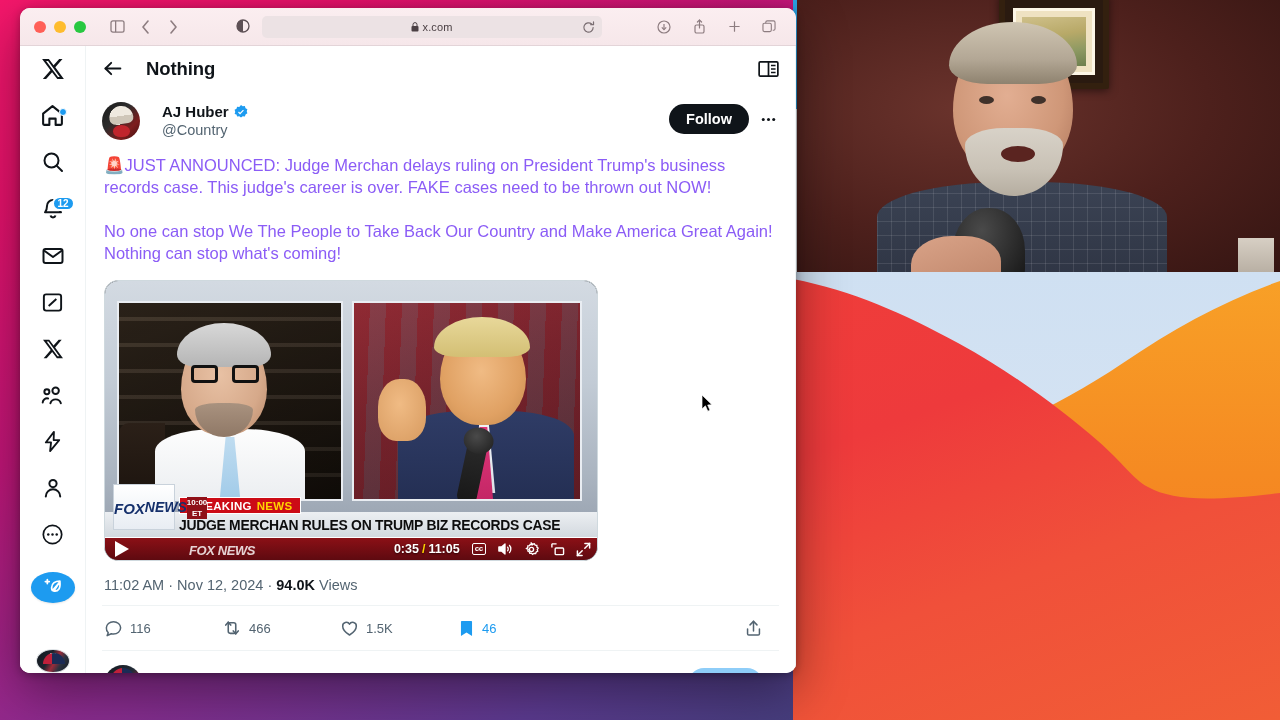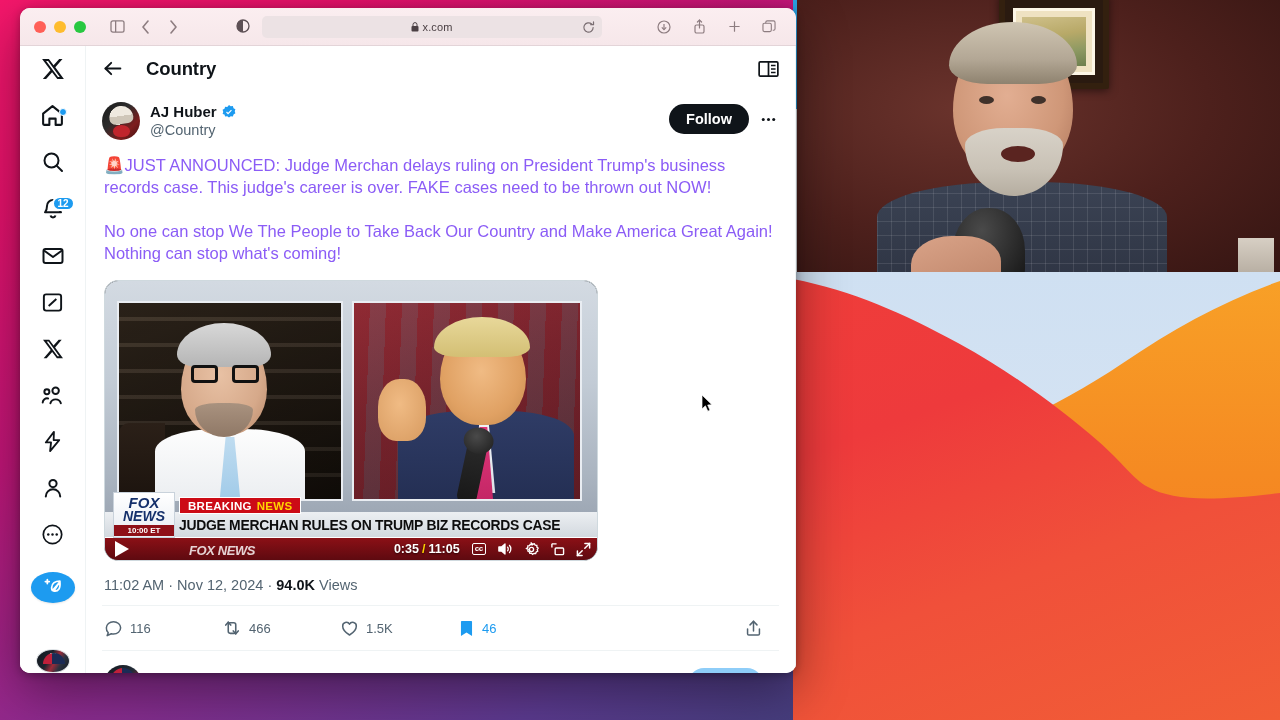--- a/index.html
+++ b/index.html
@@ -182,21 +182,21 @@
 
   .thread-header {
     height: 46px; display: flex; align-items: center; padding: 0 16px;
     gap: 22px; background: rgba(255,255,255,.9); flex: 0 0 46px;
   }
   .back-arrow { width: 22px; height: 22px; color: #0f1419; }
   .thread-title { font-size: 18.5px; font-weight: 700; color: #0f1419; letter-spacing: -.1px; }
   .reader-icon { margin-left: auto; width: 21px; height: 21px; color: #0f1419; }
 
   .tweet { padding: 4px 16px 0 16px; }
-  .tweet-head { display: flex; align-items: flex-start; gap: 10px; padding-top: 6px; }
+  .tweet-head { display: flex; align-items: flex-start; gap: 22px; padding-top: 6px; }
   .avatar {
     width: 38px; height: 38px; border-radius: 50%; flex: 0 0 38px; overflow: hidden;
     background: radial-gradient(circle at 42% 38%, #f0ece4 0 26%, transparent 26%),
                 linear-gradient(135deg,#1b1b1b 0%, #2c2c2c 40%, #7e1d1d 72%, #3a1010 100%);
     position: relative;
   }
   .avatar::before {
     content:""; position:absolute; left:7px; top:4px; width:24px; height:18px;
     background: linear-gradient(180deg,#efe9df 0 55%, #cfc6b8 55% 100%);
     border-radius: 12px 12px 6px 6px; transform: rotate(-8deg);
@@ -296,23 +296,23 @@
     display: flex; align-items: center; z-index: 3;
     box-shadow: 0 -1px 0 #fff inset;
   }
   .chyron-txt {
     margin-left: 74px; font-size: 14.5px; font-weight: 800; color: #0d0d0d;
     letter-spacing: -.3px; white-space: nowrap;
     font-family: "Liberation Sans Narrow", "Liberation Sans", sans-serif;
     transform: scaleX(.96); transform-origin: left center;
   }
   .foxlogo {
-    position: absolute; left: 8px; bottom: 22px; width: 62px; height: 46px;
+    position: absolute; left: 8px; bottom: 30px; width: 62px; height: 46px;
     background: linear-gradient(180deg,#ffffff 0%, #e8edf3 100%); z-index: 5;
-    display:flex; flex-direction:column; align-items:center; justify-content:flex-start;
+    display:flex; align-items:center; justify-content:flex-start;
     border: 1px solid #c9d2db;
   }
   .foxlogo .fox { font-size: 15px; font-weight: 900; color: #15306b; line-height: 13px; margin-top:3px; font-style: italic; }
   .foxlogo .news { font-size: 14px; font-weight: 900; color: #15306b; line-height: 14px; font-style: italic; }
   .foxlogo .et {
     width: 100%; background: #8f1018; color: #fff; font-size: 8px; font-weight: 700;
     text-align: center; margin-top: 2px; line-height: 11px;
   }
 
   .vbar {
@@ -565,21 +565,21 @@
 
       <main class="xmain">
 
         <div class="thread-header">
           <span class="back-arrow">
             <svg width="21" height="21" viewBox="0 0 24 24" fill="none" stroke="currentColor" stroke-width="2.2" stroke-linecap="round" stroke-linejoin="round">
               <line x1="21" y1="12" x2="4" y2="12"></line>
                 <polyline points="10.5,5.5 4,12 10.5,18.5"></polyline>
             </svg>
           </span>
-          <span class="thread-title">Country</span>
+          <span class="thread-title">Nothing</span>
           <span class="reader-icon">
             <svg width="21" height="20" viewBox="0 0 22 20" fill="none" stroke="currentColor" stroke-width="1.8">
               <rect x="1.2" y="2.5" width="19.6" height="15" rx="1.2"></rect>
               <line x1="11" y1="2.5" x2="11" y2="17.5"></line>
               <line x1="13.6" y1="6.4" x2="18.4" y2="6.4" stroke-width="1.6"></line>
               <line x1="13.6" y1="10" x2="18.4" y2="10" stroke-width="1.6"></line>
               <line x1="13.6" y1="13.6" x2="18.4" y2="13.6" stroke-width="1.6"></line>
             </svg>
           </span>
         </div>

